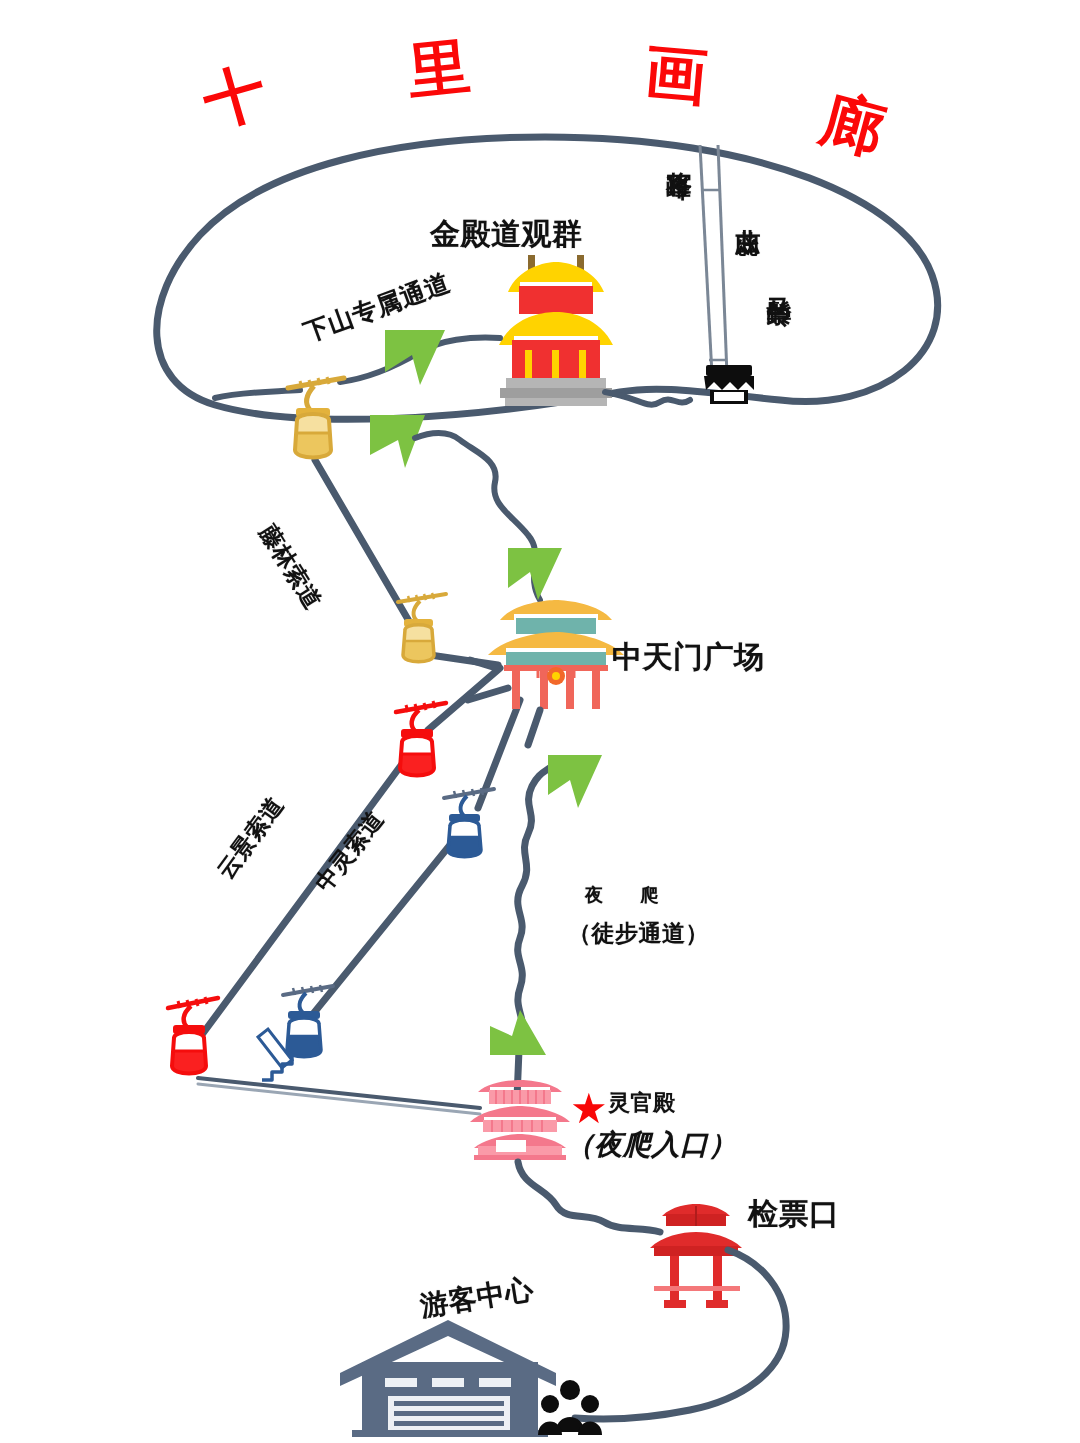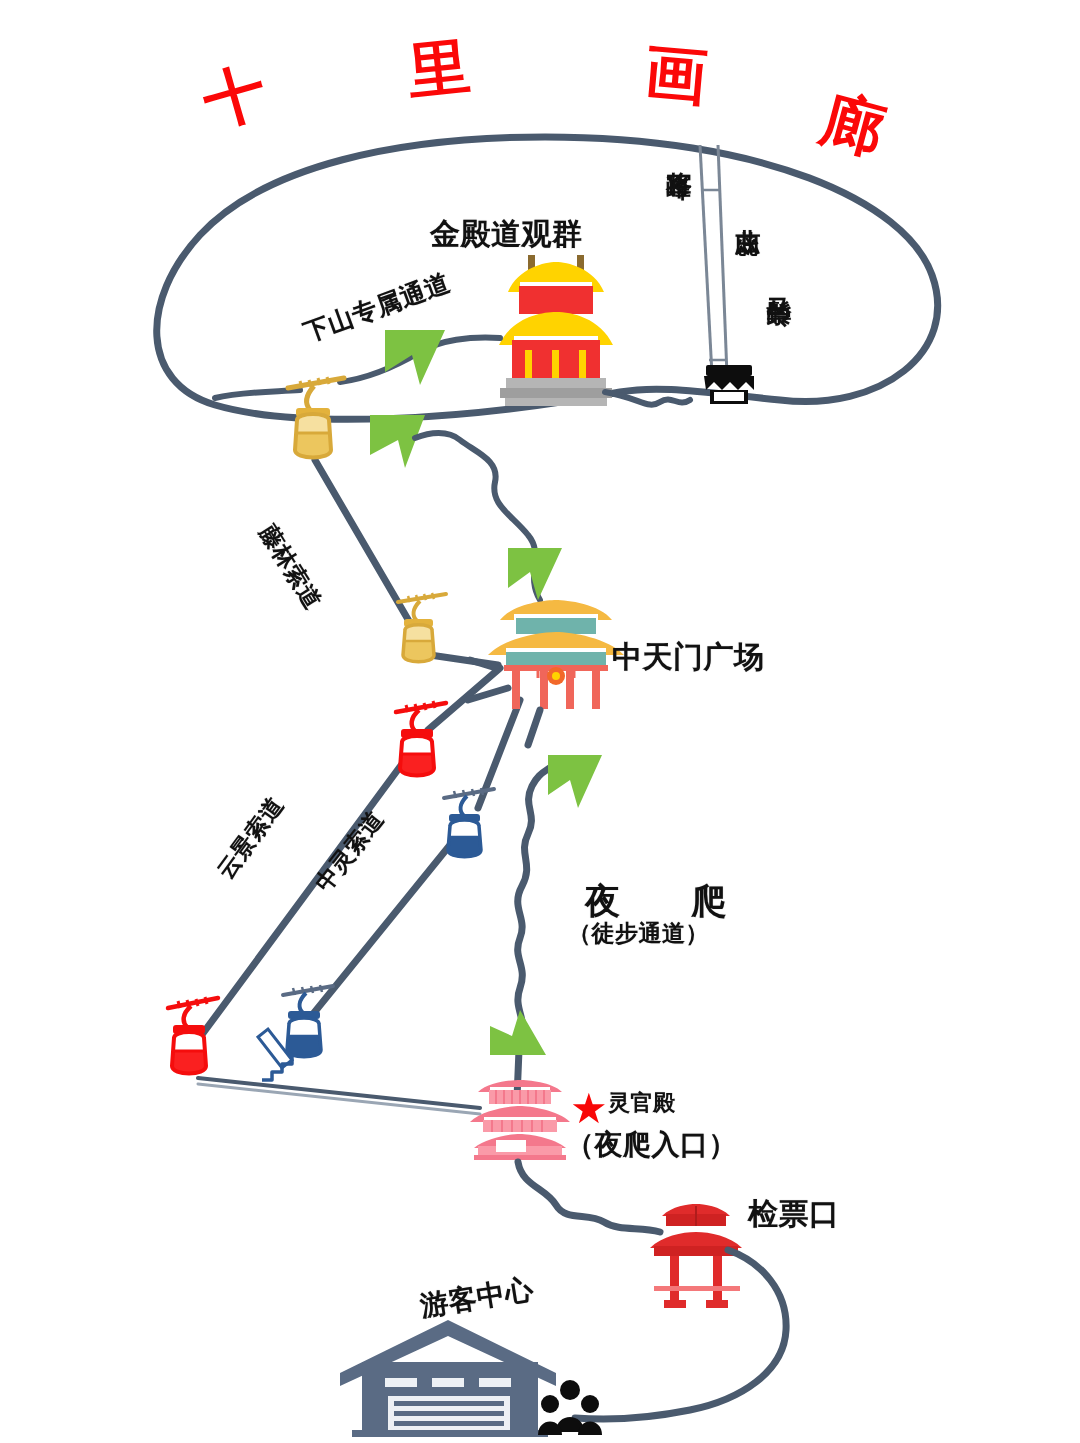--- a/index.html
+++ b/index.html
@@ -376,24 +376,24 @@
   <div class="lbl" style="left:300px; top:320px; font-size:25px; transform:rotate(-20deg); transform-origin:left top;">下山专属通道</div>
 
   <div class="lbl" style="left:277px; top:520px; font-size:23px; transform:rotate(58deg); transform-origin:left top;">藤林索道</div>
 
   <div class="lbl" style="left:612px; top:639px; font-size:30px;font-family:Liberation Serif, serif;">中天门广场</div>
 
   <div class="lbl" style="left:212px; top:868px; font-size:23px; transform:rotate(-54deg); transform-origin:left top;">云景索道</div>
 
   <div class="lbl" style="left:310px; top:880px; font-size:23px; transform:rotate(-52deg); transform-origin:left top;">中灵索道</div>
 
-  <div class="lbl" style="left:585px; top:884px; font-size:35px;font-family:Liberation Mono, monospace;">夜　　爬</div>
+  <div class="lbl" style="left:585px; top:884px; font-size:18px;">夜　　爬</div>
   <div class="lbl" style="left:568px; top:920px; font-size:23px;">（徒步通道）</div>
 
   <div class="star" style="left:570px; top:1088px;">★</div>
   <div class="lbl" style="left:608px; top:1090px; font-size:22px;">灵官殿</div>
-  <div class="lbl" style="left:566px; top:1128px; font-size:28px;">（夜爬入口）</div>
+  <div class="lbl" style="left:566px; top:1128px; font-size:28px;font-style:italic;">（夜爬入口）</div>
 
   <div class="lbl" style="left:748px; top:1196px; font-size:30px;text-align:right;">检票口</div>
 
   <div class="lbl" style="left:418px; top:1290px; font-size:28px; transform:rotate(-9deg); transform-origin:left top;">游客中心</div>
 
 </div>
 
 </body></html>

